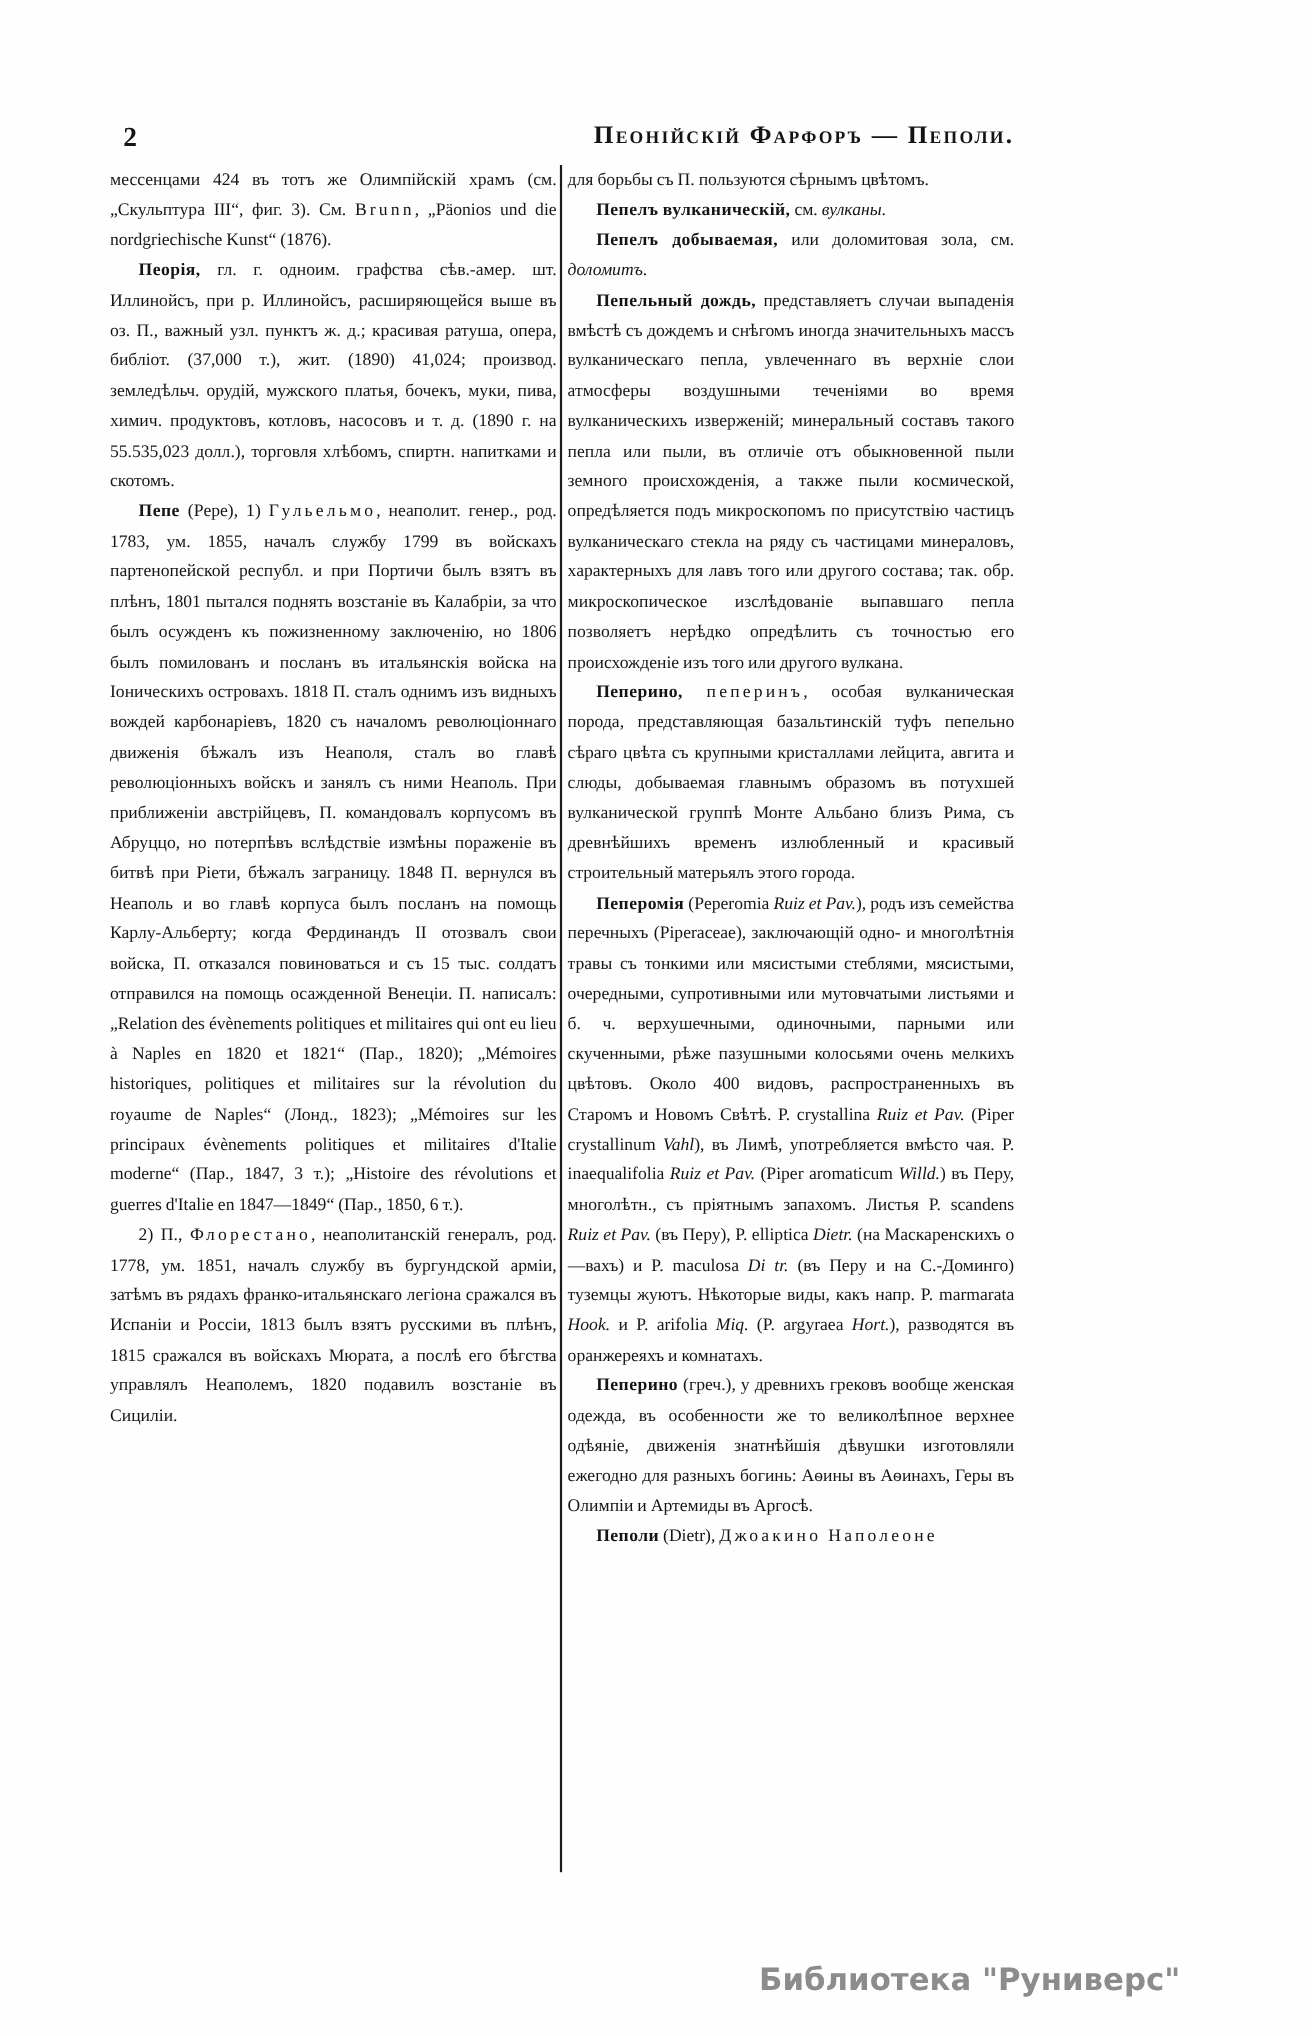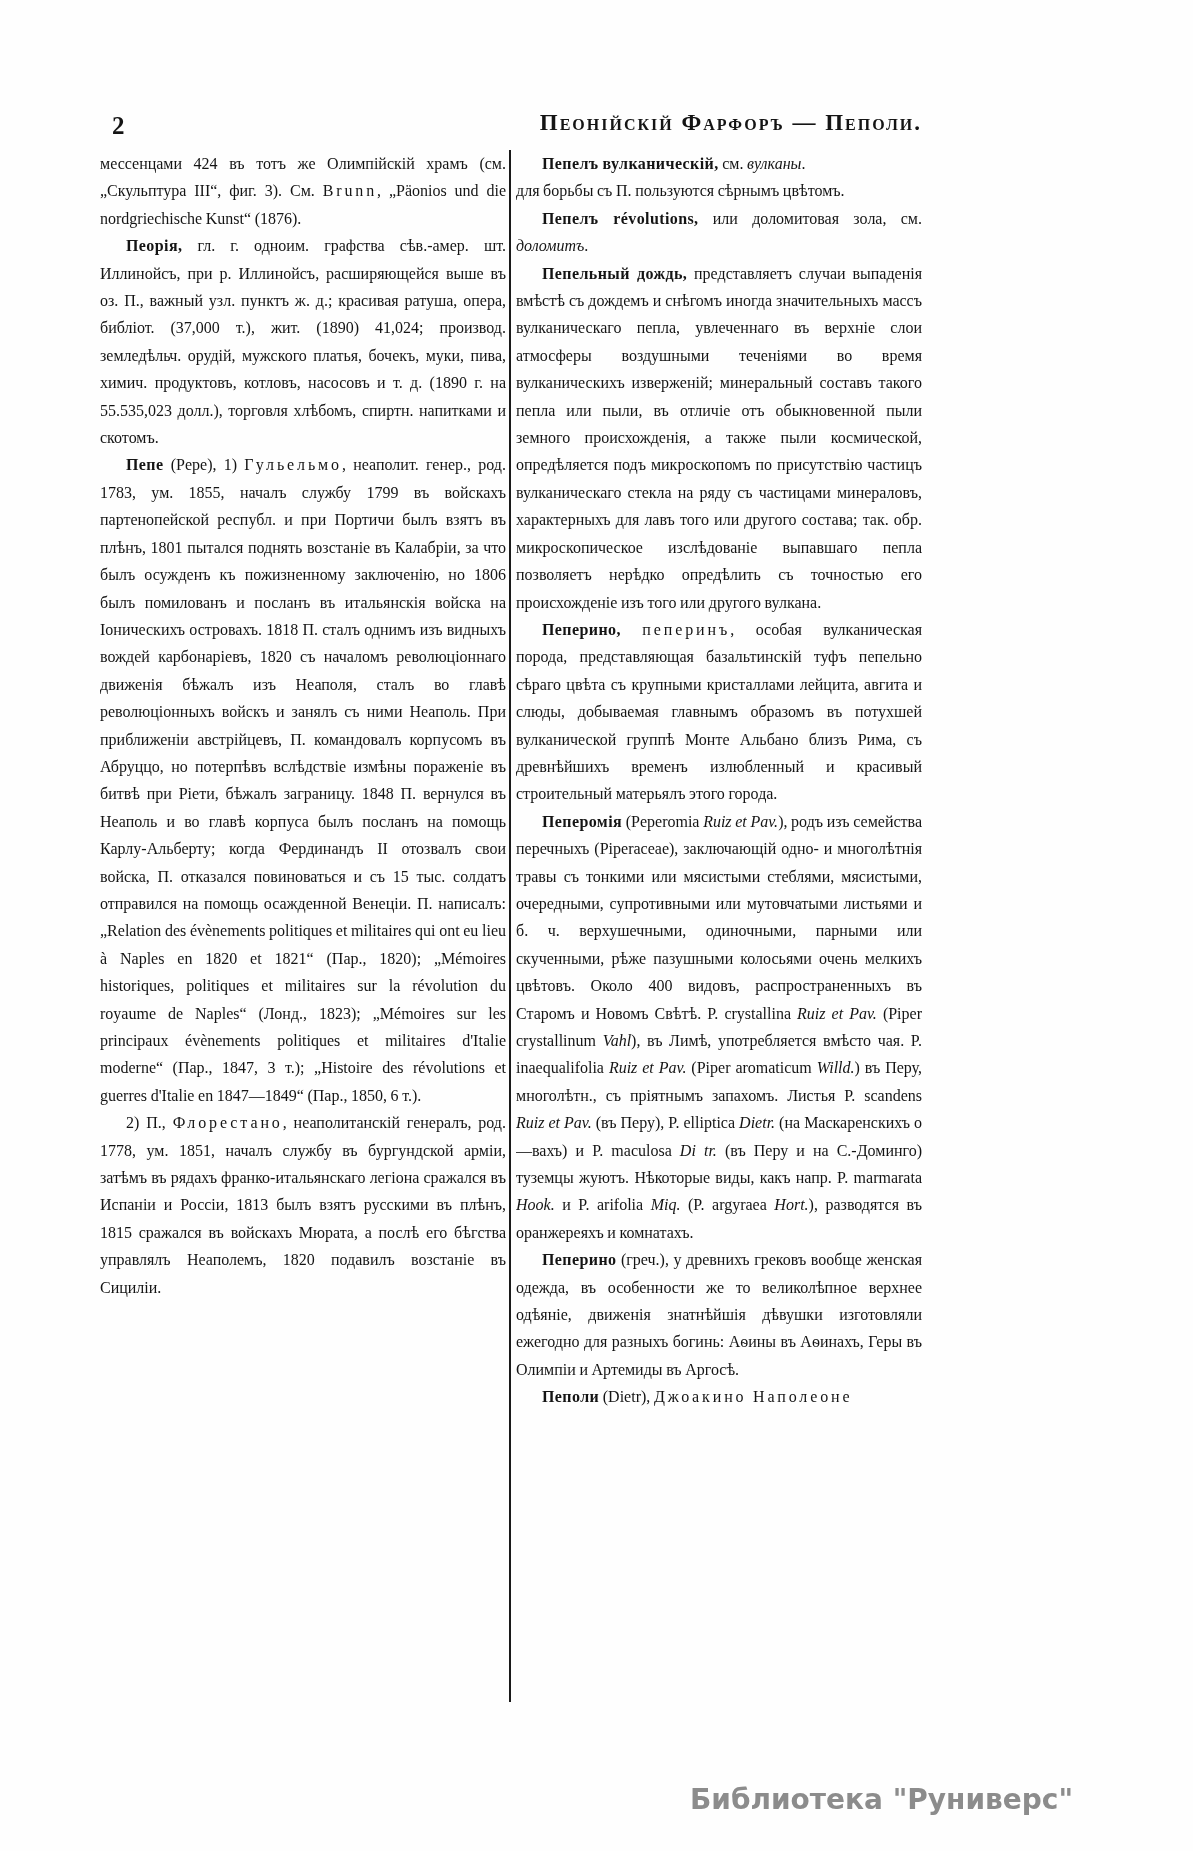--- a/index.html
+++ b/index.html
@@ -70,23 +70,23 @@
 
   <div class="columns">
     <div class="col">
         <p class="para noindent"><span class="n">мессенцами 424 въ тотъ же Олимпійскій храмъ (см. „Скульптура III“, фиг. 3). См. </span><span class="s">Brunn</span><span class="n">, „Päonios und die nordgriechische Kunst“ (1876).</span></p>
         <p class="para"><span class="b">Пеорія,</span><span class="n"> гл. г. одноим. графства сѣв.-амер. шт. Иллинойсъ, при р. Иллинойсъ, расширяющейся выше въ оз. П., важный узл. пунктъ ж. д.; красивая ратуша, опера, библіот. (37,000 т.), жит. (1890) 41,024; производ. земледѣльч. орудій, мужского платья, бочекъ, муки, пива, химич. продуктовъ, котловъ, насосовъ и т. д. (1890 г. на 55.535,023 долл.), торговля хлѣбомъ, спиртн. напитками и скотомъ.</span></p>
         <p class="para"><span class="b">Пепе</span><span class="n"> (Pepe), 1) </span><span class="s">Гульельмо</span><span class="n">, неаполит. генер., род. 1783, ум. 1855, началъ службу 1799 въ войскахъ партенопейской республ. и при Портичи былъ взятъ въ плѣнъ, 1801 пытался поднять возстаніе въ Калабріи, за что былъ осужденъ къ пожизненному заключенію, но 1806 былъ помилованъ и посланъ въ итальянскія войска на Іоническихъ островахъ. 1818 П. сталъ однимъ изъ видныхъ вождей карбонаріевъ, 1820 съ началомъ революціоннаго движенія бѣжалъ изъ Неаполя, сталъ во главѣ революціонныхъ войскъ и занялъ съ ними Неаполь. При приближеніи австрійцевъ, П. командовалъ корпусомъ въ Абруццо, но потерпѣвъ вслѣдствіе измѣны пораженіе въ битвѣ при Ріети, бѣжалъ заграницу. 1848 П. вернулся въ Неаполь и во главѣ корпуса былъ посланъ на помощь Карлу-Альберту; когда Фердинандъ II отозвалъ свои войска, П. отказался повиноваться и съ 15 тыс. солдатъ отправился на помощь осажденной Венеціи. П. написалъ: „Relation des évènements politiques et militaires qui ont eu lieu à Naples en 1820 et 1821“ (Пар., 1820); „Mémoires historiques, politiques et militaires sur la révolution du royaume de Naples“ (Лонд., 1823); „Mémoires sur les principaux évènements politiques et militaires d'Italie moderne“ (Пар., 1847, 3 т.); „Histoire des révolutions et guerres d'Italie en 1847—1849“ (Пар., 1850, 6 т.).</span></p>
         <p class="para"><span class="n">2) П., </span><span class="s">Флорестано</span><span class="n">, неаполитанскій генералъ, род. 1778, ум. 1851, началъ службу въ бургундской арміи, затѣмъ въ рядахъ франко-итальянскаго легіона сражался въ Испаніи и Россіи, 1813 былъ взятъ русскими въ плѣнъ, 1815 сражался въ войскахъ Мюрата, а послѣ его бѣгства управлялъ Неаполемъ, 1820 подавилъ возстаніе въ Сициліи.</span></p>
       </div>
     <div class="divider"></div>
     <div class="col">
+        <p class="para noindent"><span class="n">для борьбы съ П. пользуются сѣрнымъ цвѣтомъ.</span></p>
         <p class="para"><span class="b">Пепелъ вулканическій,</span><span class="n"> см. </span><span class="i">вулканы</span><span class="n">.</span></p>
-        <p class="para noindent"><span class="n">для борьбы съ П. пользуются сѣрнымъ цвѣтомъ.</span></p>
-        <p class="para"><span class="b">Пепелъ révolutions,</span><span class="n"> или доломитовая зола, см. </span><span class="i">доломитъ</span><span class="n">.</span></p>
+        <p class="para"><span class="b">Пепелъ добываемая,</span><span class="n"> или доломитовая зола, см. </span><span class="i">доломитъ</span><span class="n">.</span></p>
         <p class="para"><span class="b">Пепельный дождь,</span><span class="n"> представляетъ случаи выпаденія вмѣстѣ съ дождемъ и снѣгомъ иногда значительныхъ массъ вулканическаго пепла, увлеченнаго въ верхніе слои атмосферы воздушными теченіями во время вулканическихъ изверженій; минеральный составъ такого пепла или пыли, въ отличіе отъ обыкновенной пыли земного происхожденія, а также пыли космической, опредѣляется подъ микроскопомъ по присутствію частицъ вулканическаго стекла на ряду съ частицами минераловъ, характерныхъ для лавъ того или другого состава; так. обр. микроскопическое изслѣдованіе выпавшаго пепла позволяетъ нерѣдко опредѣлить съ точностью его происхожденіе изъ того или другого вулкана.</span></p>
         <p class="para"><span class="b">Пеперино,</span><span class="n"> </span><span class="s">пеперинъ</span><span class="n">, особая вулканическая порода, представляющая базальтинскій туфъ пепельно сѣраго цвѣта съ крупными кристаллами лейцита, авгита и слюды, добываемая главнымъ образомъ въ потухшей вулканической группѣ Монте Альбано близъ Рима, съ древнѣйшихъ временъ излюбленный и красивый строительный матерьялъ этого города.</span></p>
         <p class="para"><span class="b">Пеперомія</span><span class="n"> (Peperomia </span><span class="i">Ruiz et Pav.</span><span class="n">), родъ изъ семейства перечныхъ (Piperaceae), заключающій одно- и многолѣтнія травы съ тонкими или мясистыми стеблями, мясистыми, очередными, супротивными или мутовчатыми листьями и б. ч. верхушечными, одиночными, парными или скученными, рѣже пазушными колосьями очень мелкихъ цвѣтовъ. Около 400 видовъ, распространенныхъ въ Старомъ и Новомъ Свѣтѣ. P. crystallina </span><span class="i">Ruiz et Pav.</span><span class="n"> (Piper crystallinum </span><span class="i">Vahl</span><span class="n">), въ Лимѣ, употребляется вмѣсто чая. P. inaequalifolia </span><span class="i">Ruiz et Pav.</span><span class="n"> (Piper aromaticum </span><span class="i">Willd.</span><span class="n">) въ Перу, многолѣтн., съ пріятнымъ запахомъ. Листья P. scandens </span><span class="i">Ruiz et Pav.</span><span class="n"> (въ Перу), P. elliptica </span><span class="i">Dietr.</span><span class="n"> (на Маскаренскихъ о—вахъ) и P. maculosa </span><span class="i">Di tr.</span><span class="n"> (въ Перу и на С.-Доминго) туземцы жуютъ. Нѣкоторые виды, какъ напр. P. marmarata </span><span class="i">Hook.</span><span class="n"> и P. arifolia </span><span class="i">Miq.</span><span class="n"> (P. argyraea </span><span class="i">Hort.</span><span class="n">), разводятся въ оранжереяхъ и комнатахъ.</span></p>
         <p class="para"><span class="b">Пеперино</span><span class="n"> (греч.), у древнихъ грековъ вообще женская одежда, въ особенности же то великолѣпное верхнее одѣяніе, движенія знатнѣйшія дѣвушки изготовляли ежегодно для разныхъ богинь: Аѳины въ Аѳинахъ, Геры въ Олимпіи и Артемиды въ Аргосѣ.</span></p>
         <p class="para"><span class="b">Пеполи</span><span class="n"> (Dietr), </span><span class="s">Джоакино Наполеоне</span></p>
       </div>
   </div>
 
   <div class="watermark">Библиотека "Руниверс"</div>
 

